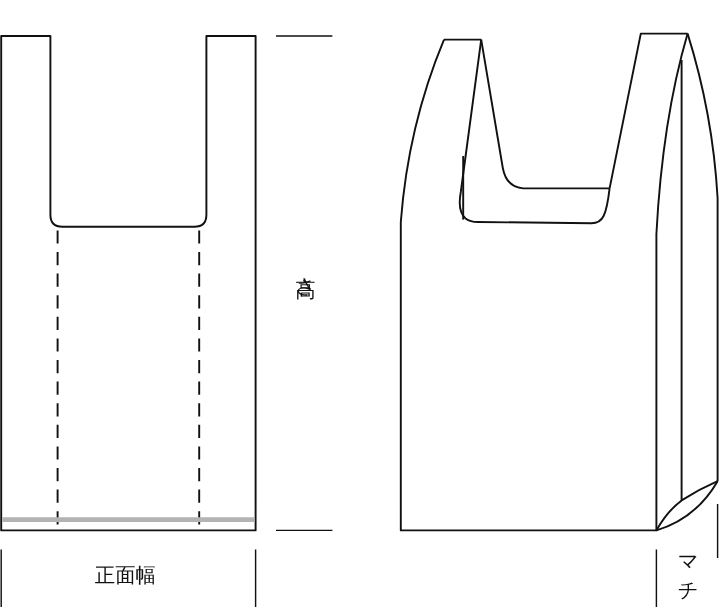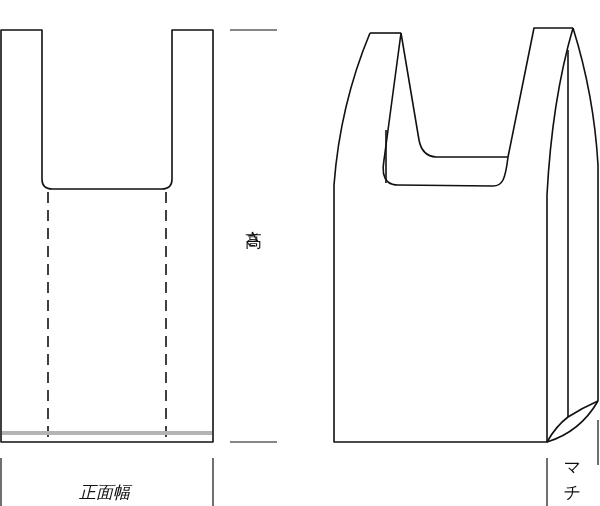--- a/index.html
+++ b/index.html
@@ -56,17 +56,17 @@
     <path class="line" d="M547,442 Q556,426 568,417 Q582,408 598,401"></path>
     <path class="line" d="M547,442 Q580,432 598,401"></path>
   </g>
 
   <g>
     <line class="dim" x1="547" y1="458" x2="547" y2="506"></line>
     <line class="dim" x1="598" y1="420" x2="598" y2="465"></line>
   </g>
 </svg>
 
-<div class="label" style="left:79px; top:484px;font-style:italic;">正面幅</div>
+<div class="label" style="left:79px; top:472px;">正面幅</div>
 
 <div class="label vlabel" style="left:245px; top:218px;">高さ</div>
 
 <div class="label vlabel" style="left:564px; top:452px;">マチ</div>
 
 </body></html>

